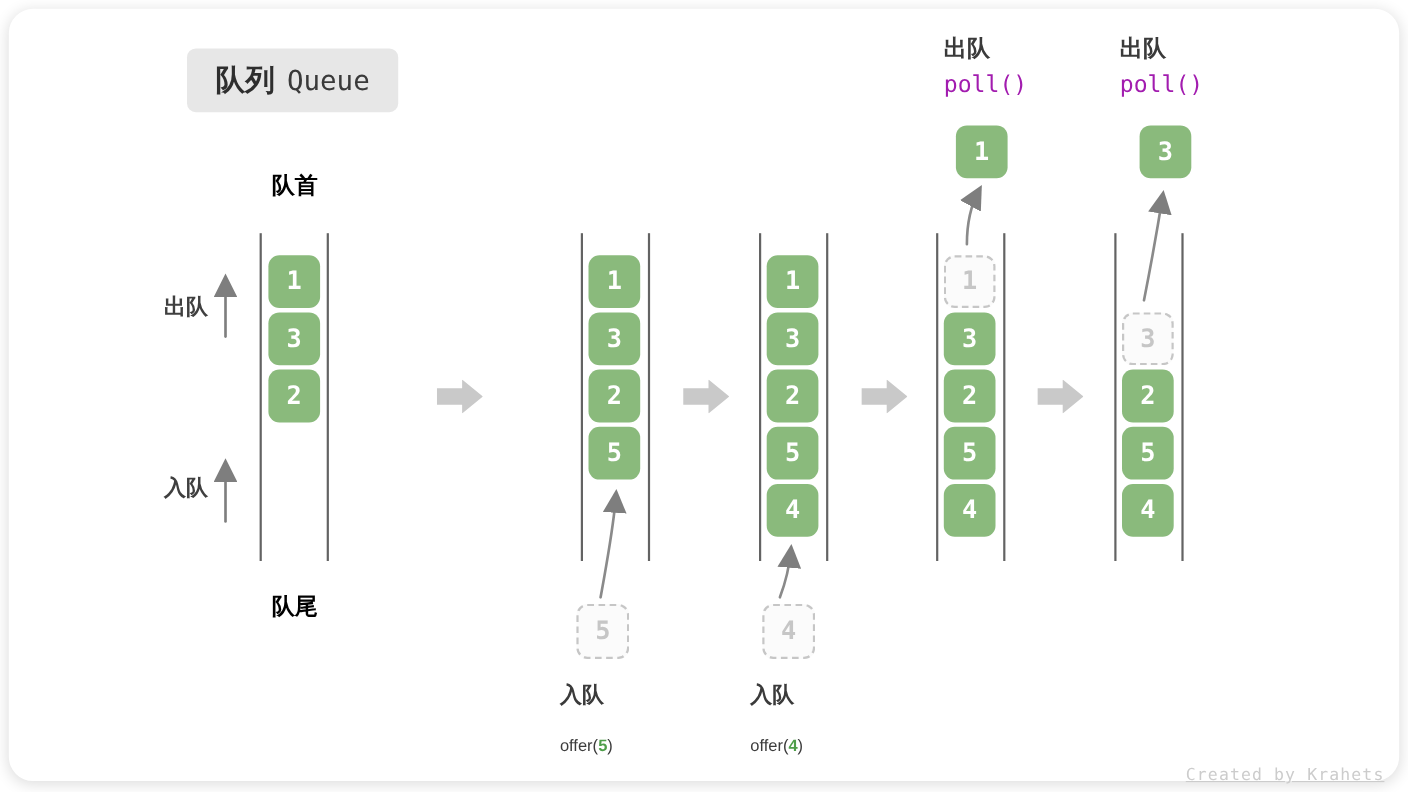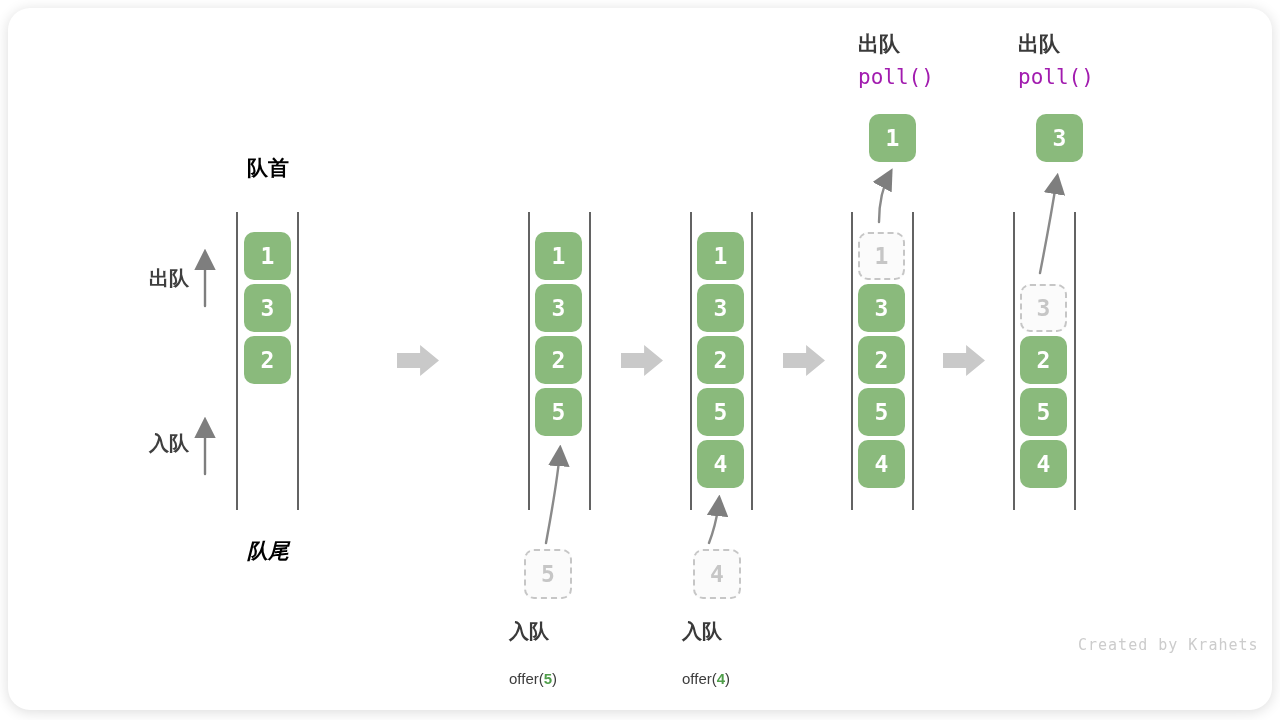--- a/index.html
+++ b/index.html
@@ -44,23 +44,27 @@
         color:#cccccc;letter-spacing:1px;}
   svg.overlay{position:absolute;inset:0;width:1280px;height:720px;pointer-events:none;}
 </style>
 </head>
 <body>
 
 <div class="canvas">
   <div class="card"></div>
   <div class="layer">
 
+    <div class="abs badge">
+      <span class="zh">队列</span>
+      <span class="en">Queue</span>
+    </div>
 
     <div class="abs endlabel" style="left:236px;top:154px;">队首</div>
-    <div class="abs endlabel" style="left:236px;top:537px;font-style:italic;">队尾</div>
+    <div class="abs endlabel" style="left:236px;top:537px;">队尾</div>
 
     <div class="abs sidelabel" style="left:149px;top:265px;">出队</div>
     <div class="abs sidelabel" style="left:149px;top:430px;">入队</div>
 
     <div class="abs vline" style="left:236px;"></div>
     <div class="abs vline" style="left:297px;"></div>
     <div class="abs vline" style="left:528px;"></div>
     <div class="abs vline" style="left:589px;"></div>
     <div class="abs vline" style="left:690px;"></div>
     <div class="abs vline" style="left:751px;"></div>
@@ -114,21 +118,21 @@
 
     <div class="abs caption" style="left:509px;top:618px;">
       <span class="zh">入队</span>
       <span class="code"><span>offer(</span><span class="arg">5</span><span>)</span></span>
     </div>
     <div class="abs caption" style="left:682px;top:618px;">
       <span class="zh">入队</span>
       <span class="code"><span>offer(</span><span class="arg">4</span><span>)</span></span>
     </div>
 
-    <div class="abs watermark" style="left:1078px;top:636px;">Created by Krahets</div>
+    <div class="abs watermark" style="left:1078px;top:695px;text-decoration:underline;">Created by Krahets</div>
 
     <svg class="overlay">
       <defs>
         <marker id="ah" viewBox="0 0 10 10" refX="7.5" refY="5" markerWidth="9" markerHeight="9" orient="auto">
           <path d="M0,0 L10,5 L0,10 z" fill="#7e7e7e"></path>
         </marker>
       </defs>
       <path d="M205 306 L205 254" stroke="#7e7e7e" stroke-width="2.4" fill="none" stroke-linecap="round" marker-end="url(#ah)"></path>
       <path d="M205 474 L205 422" stroke="#7e7e7e" stroke-width="2.4" fill="none" stroke-linecap="round" marker-end="url(#ah)"></path>
       <path d="M546 543 C 552 510 558 478 560 450" stroke="#8a8a8a" stroke-width="2.4" fill="none" stroke-linecap="round" marker-end="url(#ah)"></path>

